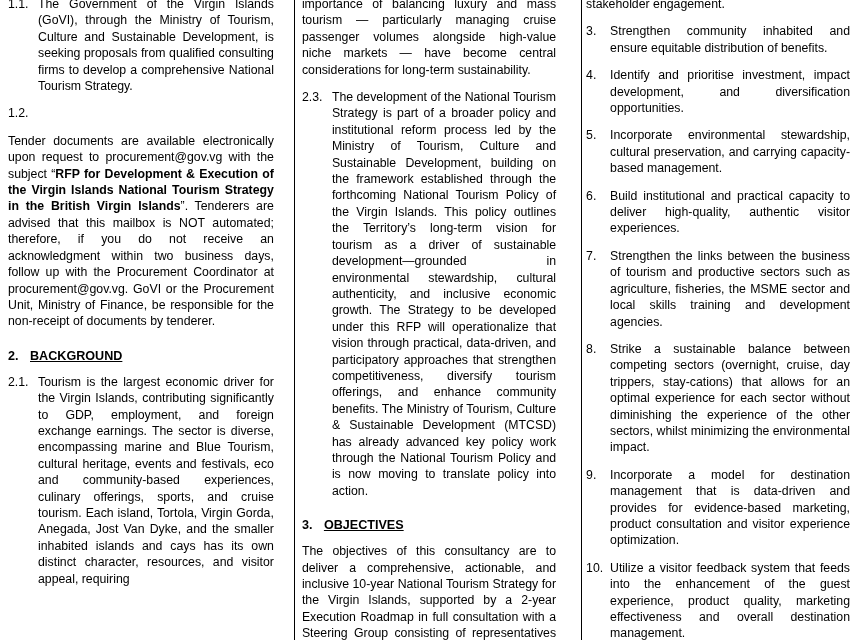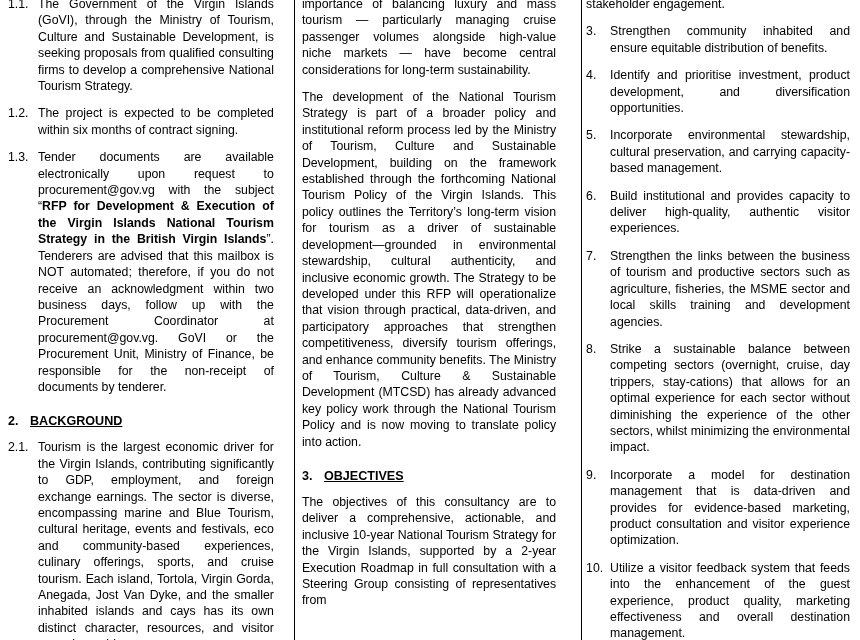--- a/index.html
+++ b/index.html
@@ -98,45 +98,44 @@
 
     <div class="col col-1">
 
       <div class="item lvl2 clip-top">
         <span class="num">1.1.</span>
         <span class="body">The Government of the Virgin Islands (GoVI), through the Ministry of Tourism, Culture and Sustainable Development, is seeking proposals from qualified consulting firms to develop a comprehensive National Tourism Strategy.</span>
       </div>
 
       <div class="item lvl2">
         <span class="num">1.2.</span>
-        <span class="body">The project is expected to be completed within six months of contract signing.</span>
       </div>
 
       <div class="item lvl2">
-        <span class="num">1.3.</span>
         <span class="body"><span>Tender documents are available electronically upon request to procurement@gov.vg with the subject “</span><b>RFP for Development &amp; Execution of the Virgin Islands National Tourism Strategy in the British Virgin Islands</b><span>”. Tenderers are advised that this mailbox is NOT automated; therefore, if you do not receive an acknowledgment within two business days, follow up with the Procurement Coordinator at procurement@gov.vg. GoVI or the Procurement Unit, Ministry of Finance, be responsible for the non-receipt of documents by tenderer.</span></span>
       </div>
 
       <div class="heading">
         <span class="num">2.</span>
         <span class="txt">BACKGROUND</span>
       </div>
 
       <div class="item lvl2 tight">
         <span class="num">2.1.</span>
         <span class="body">Tourism is the largest economic driver for the Virgin Islands, contributing significantly to GDP, employment, and foreign exchange earnings. The sector is diverse, encompassing marine and Blue Tourism, cultural heritage, events and festivals, eco and community-based experiences, culinary offerings, sports, and cruise tourism. Each island, Tortola, Virgin Gorda, Anegada, Jost Van Dyke, and the smaller inhabited islands and cays has its own distinct character, resources, and visitor appeal, requiring</span>
       </div>
 
     </div>
 
     <div class="col col-2">
 
       <div class="para clip-top">importance of balancing luxury and mass tourism — particularly managing cruise passenger volumes alongside high-value niche markets — have become central considerations for long-term sustainability.</div>
 
       <div class="item lvl2">
+        <span class="num">2.3.</span>
         <span class="body">The development of the National Tourism Strategy is part of a broader policy and institutional reform process led by the Ministry of Tourism, Culture and Sustainable Development, building on the framework established through the forthcoming National Tourism Policy of the Virgin Islands. This policy outlines the Territory’s long-term vision for tourism as a driver of sustainable development—grounded in environmental stewardship, cultural authenticity, and inclusive economic growth. The Strategy to be developed under this RFP will operationalize that vision through practical, data-driven, and participatory approaches that strengthen competitiveness, diversify tourism offerings, and enhance community benefits. The Ministry of Tourism, Culture &amp; Sustainable Development (MTCSD) has already advanced key policy work through the National Tourism Policy and is now moving to translate policy into action.</span>
       </div>
 
       <div class="heading">
         <span class="num">3.</span>
         <span class="txt">OBJECTIVES</span>
       </div>
 
       <div class="para tight">The objectives of this consultancy are to deliver a comprehensive, actionable, and inclusive 10-year National Tourism Strategy for the Virgin Islands, supported by a 2-year Execution Roadmap in full consultation with a Steering Group consisting of representatives from</div>
 
@@ -145,29 +144,29 @@
     <div class="col col-3">
 
       <div class="para clip-top">stakeholder engagement.</div>
 
       <div class="item obj">
         <span class="num">3.</span>
         <span class="body">Strengthen community inhabited and ensure equitable distribution of benefits.</span>
       </div>
       <div class="item obj">
         <span class="num">4.</span>
-        <span class="body">Identify and prioritise investment, product development, and diversification opportunities.</span>
+        <span class="body">Identify and prioritise investment, impact development, and diversification opportunities.</span>
       </div>
       <div class="item obj">
         <span class="num">5.</span>
         <span class="body">Incorporate environmental stewardship, cultural preservation, and carrying capacity-based management.</span>
       </div>
       <div class="item obj">
         <span class="num">6.</span>
-        <span class="body">Build institutional and provides capacity to deliver high-quality, authentic visitor experiences.</span>
+        <span class="body">Build institutional and practical capacity to deliver high-quality, authentic visitor experiences.</span>
       </div>
       <div class="item obj">
         <span class="num">7.</span>
         <span class="body">Strengthen the links between the business of tourism and productive sectors such as agriculture, fisheries, the MSME sector and local skills training and development agencies.</span>
       </div>
       <div class="item obj">
         <span class="num">8.</span>
         <span class="body">Strike a sustainable balance between competing sectors (overnight, cruise, day trippers, stay-cations) that allows for an optimal experience for each sector without diminishing the experience of the other sectors, whilst minimizing the environmental impact.</span>
       </div>
       <div class="item obj">

